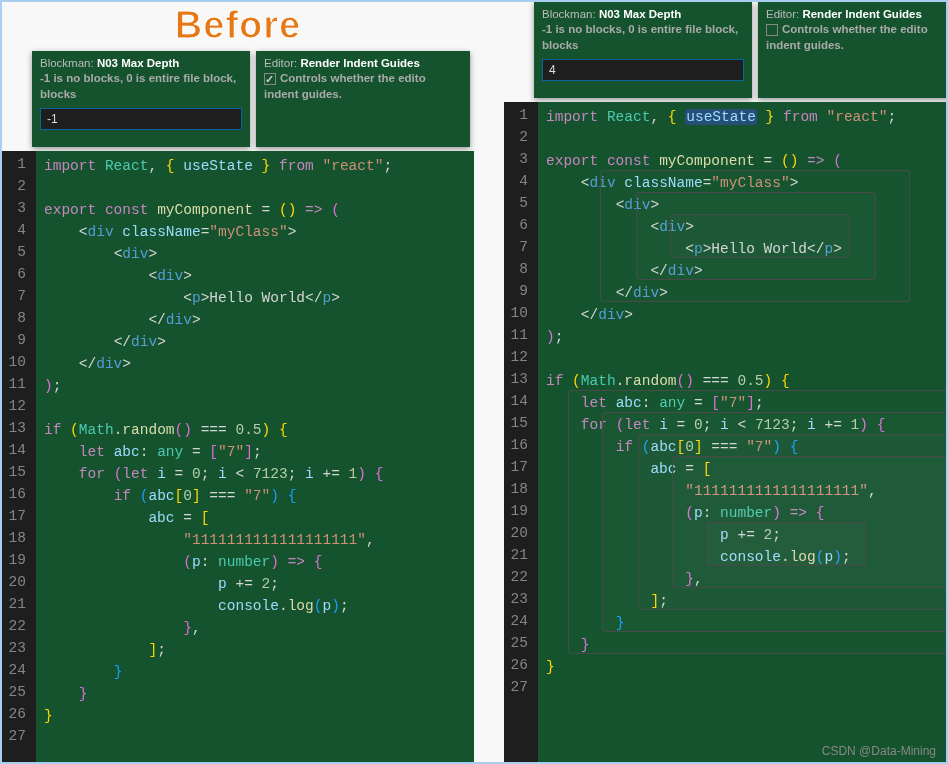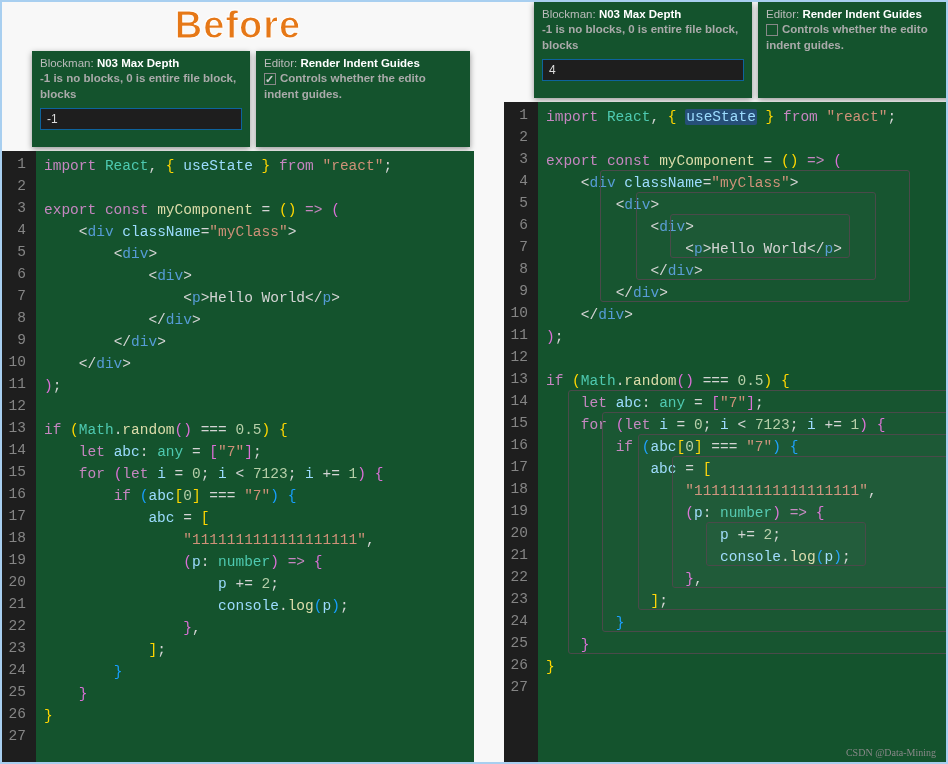--- a/index.html
+++ b/index.html
@@ -114,22 +114,22 @@
   border-radius: 3px;
   pointer-events: none;
   background: rgba(255,255,255,0.015);
 }
 
 .watermark {
   position: absolute;
   right: 10px;
   bottom: 4px;
   color: #888;
-  font-size: 10px;
-  font-family: Liberation Serif, serif;
+  font-size: 12px;
+  font-family: Liberation Sans, sans-serif;
   margin-left: 48px;
 }
 .sel {
   background: #264f78;
   border-radius: 2px;
   padding: 0 1px;
 }
 </style>
 </head>
 <body>

